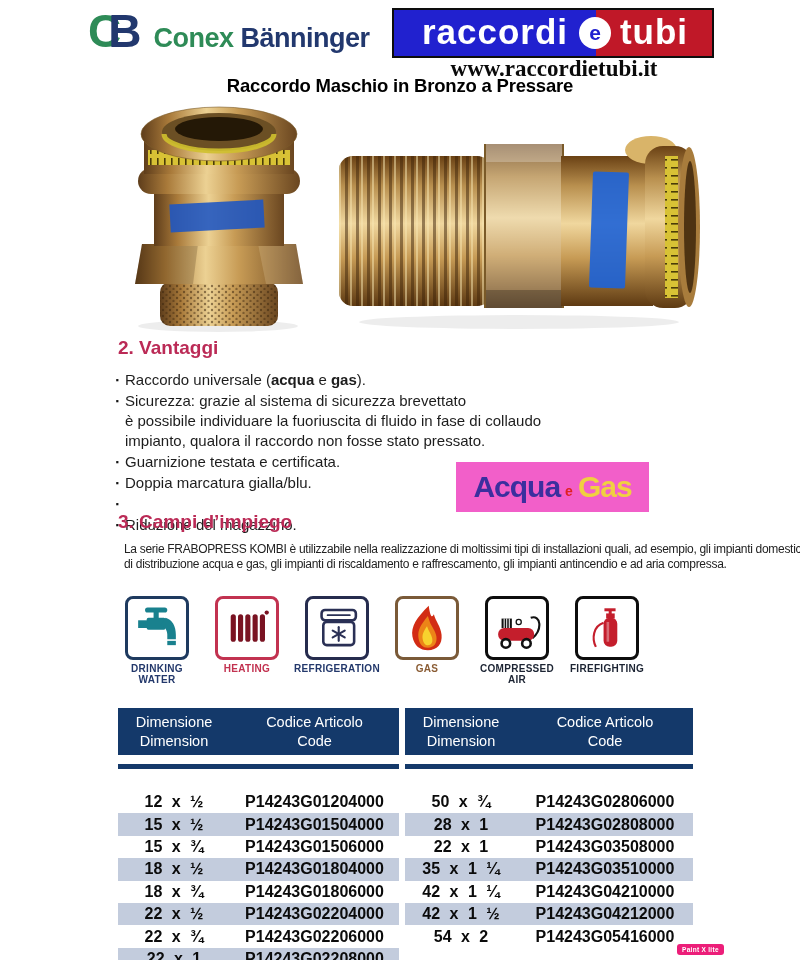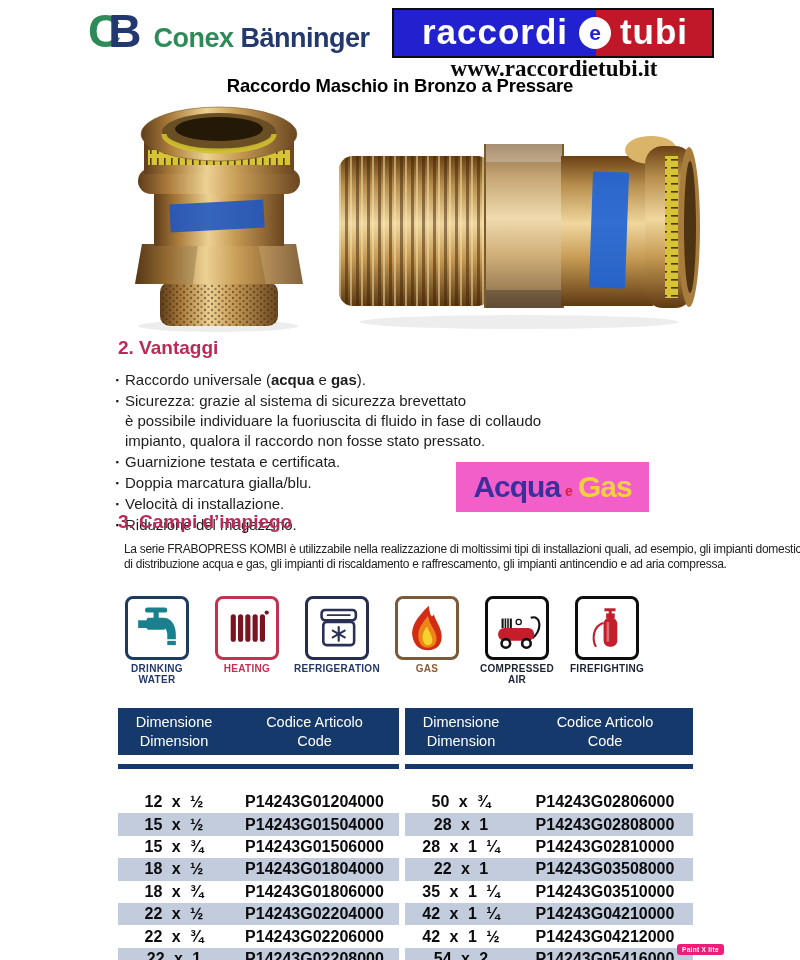--- a/index.html
+++ b/index.html
@@ -195,21 +195,20 @@
         <div class="bullet">
           <span class="marker">▪</span>
           <span class="bullet-text"><span>Guarnizione testata e certificata.</span></span>
         </div>
         <div class="bullet">
           <span class="marker">▪</span>
           <span class="bullet-text"><span>Doppia marcatura gialla/blu.</span></span>
         </div>
         <div class="bullet">
           <span class="marker">▪</span>
-          <span class="bullet-text"><span>Velocità di installazione.</span></span>
         </div>
         <div class="bullet">
           <span class="marker">▪</span>
           <span class="bullet-text"><span>Riduzione del magazzino.</span></span>
         </div>
       </div>
   </div>
 
   <div class="acqua-box">
     <span class="acqua-w1">Acqua</span>
@@ -392,24 +391,20 @@
     <div class="trow">
       <span class="tcell dim">50 x ¾</span>
       <span class="tcell code">P14243G02806000</span>
     </div>
 
     <div class="trow">
       <span class="tcell dim">28 x 1</span>
       <span class="tcell code">P14243G02808000</span>
     </div>
 
-    <div class="trow">
-      <span class="tcell dim">28 x 1 ¼</span>
-      <span class="tcell code">P14243G02810000</span>
-    </div>
 
     <div class="trow">
       <span class="tcell dim">22 x 1</span>
       <span class="tcell code">P14243G03508000</span>
     </div>
 
     <div class="trow">
       <span class="tcell dim">35 x 1 ¼</span>
       <span class="tcell code">P14243G03510000</span>
     </div>

